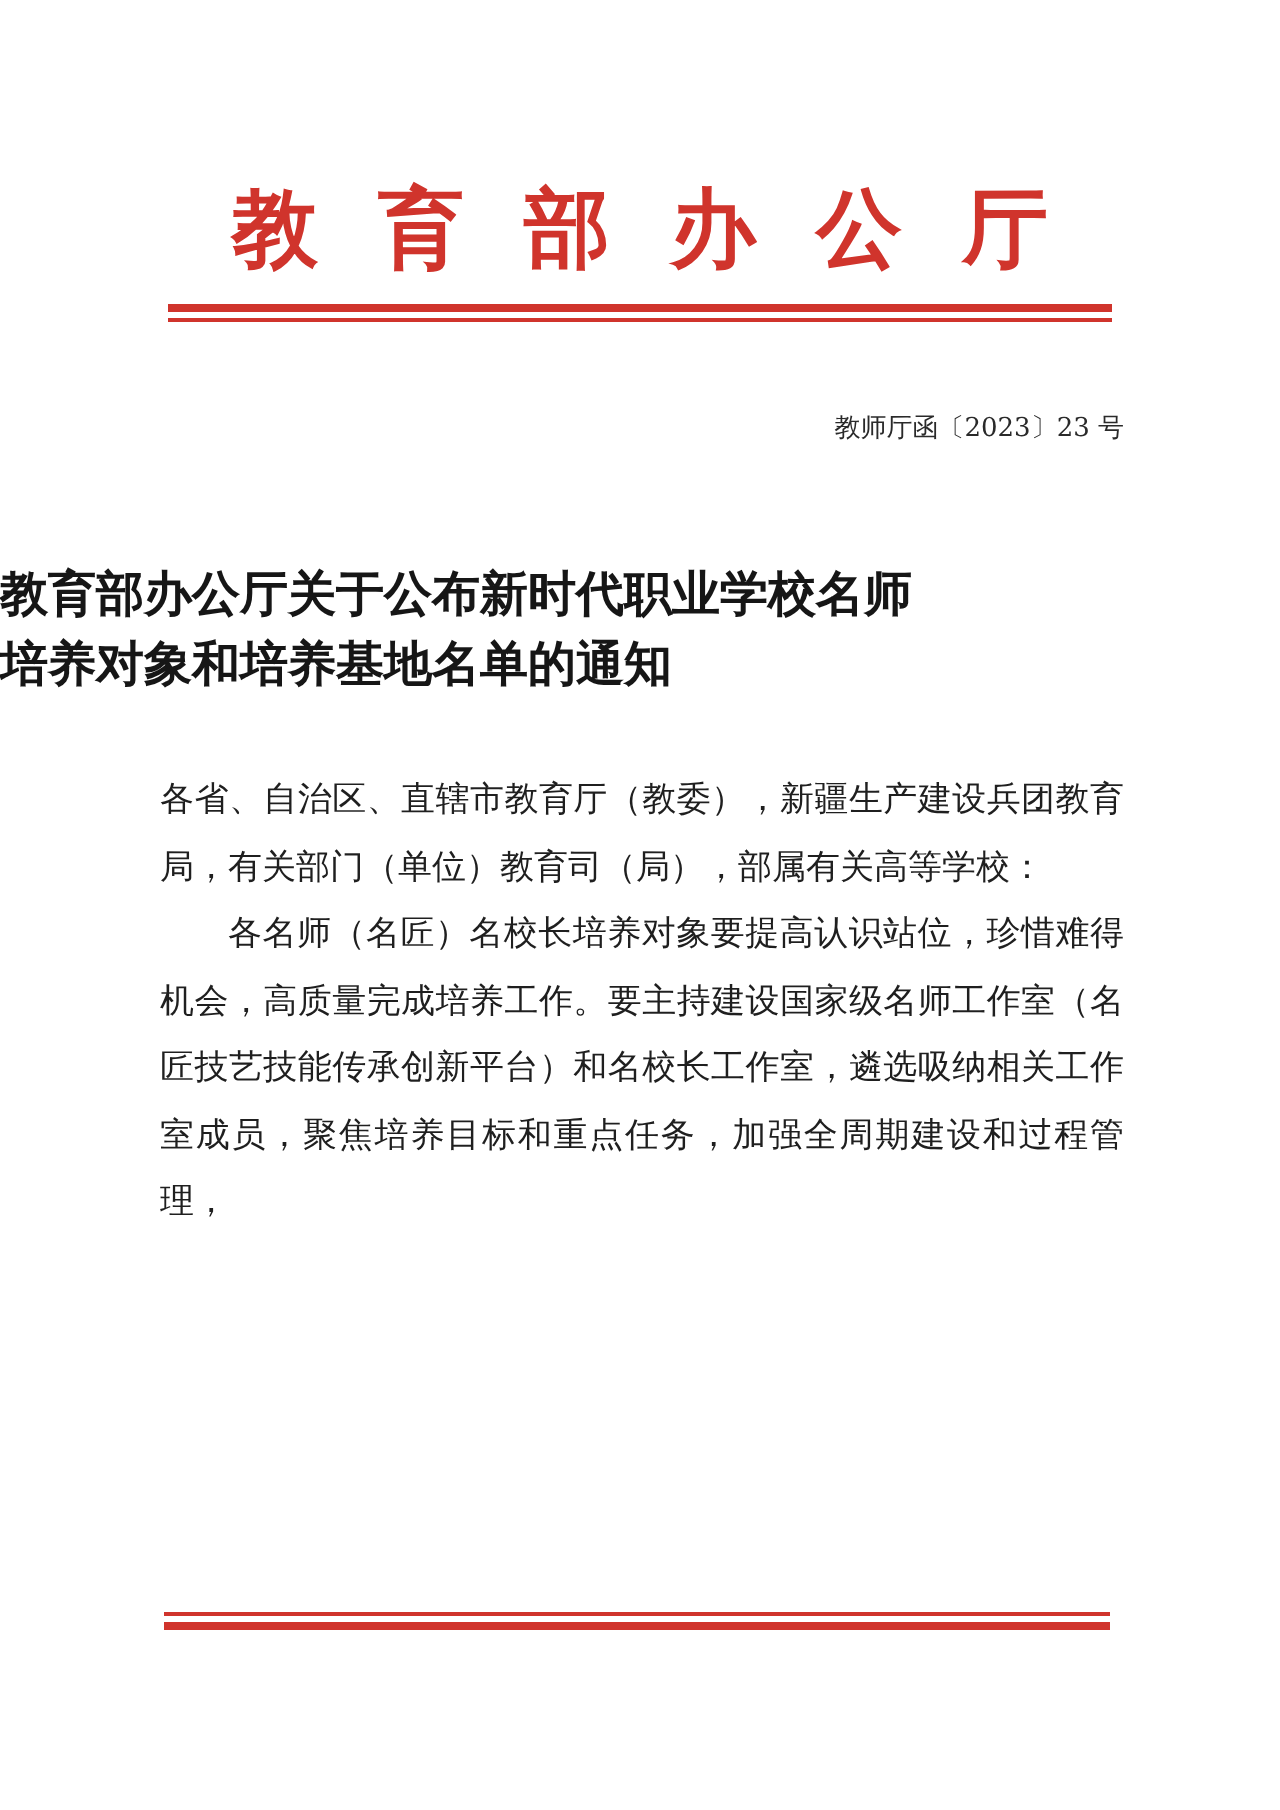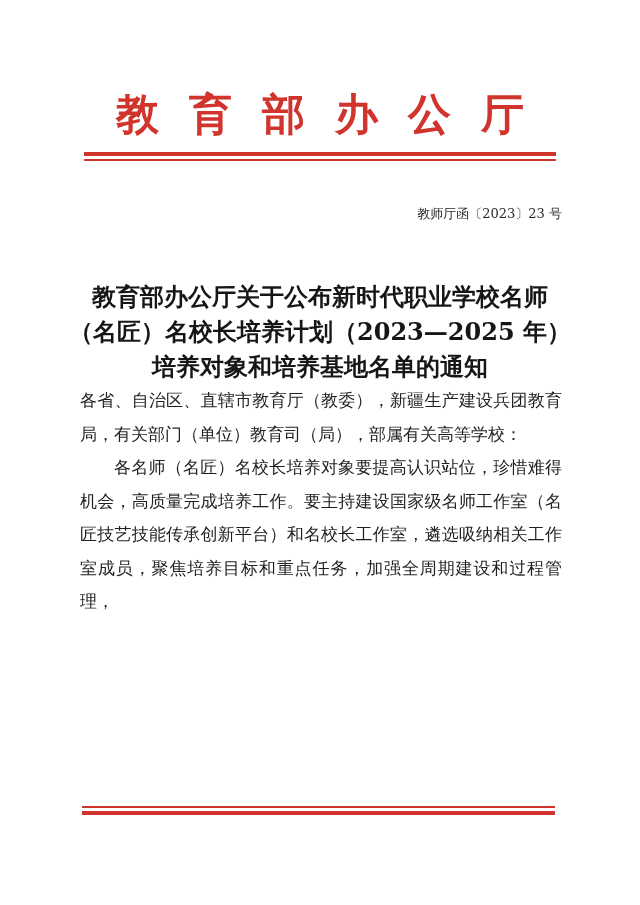--- a/index.html
+++ b/index.html
@@ -59,21 +59,20 @@
     font-size: 13px;
     color: #2a2a2a;
     white-space: nowrap;
   }
   
   .doc-title {
     position: absolute;
     top: 279px;
     left: 0;
     width: 100%;
-    text-align: center;
     font-weight: bold;
     font-size: 24px;
     line-height: 35px;
     color: #161616;
   }
   
   .body-text {
     position: absolute;
     top: 384px;
     left: 80px;
@@ -100,21 +99,20 @@
   <div class="rule rule-top">
     <div class="thick"></div>
     <div class="gap"></div>
     <div class="thin"></div>
   </div>
 
   <div class="doc-number">教师厅函〔2023〕23 号</div>
 
   <div class="doc-title">
     <div>教育部办公厅关于公布新时代职业学校名师</div>
-    <div>（名匠）名校长培养计划（2023—2025 年）</div>
     <div>培养对象和培养基地名单的通知</div>
   </div>
 
   <div class="body-text">
     <p>各省、自治区、直辖市教育厅（教委），新疆生产建设兵团教育局，有关部门（单位）教育司（局），部属有关高等学校：</p>
     <p class="indent">各名师（名匠）名校长培养对象要提高认识站位，珍惜难得机会，高质量完成培养工作。要主持建设国家级名师工作室（名匠技艺技能传承创新平台）和名校长工作室，遴选吸纳相关工作室成员，聚焦培养目标和重点任务，加强全周期建设和过程管理，</p>
   </div>
 
   <div class="rule rule-bottom">
     <div class="thin"></div>

